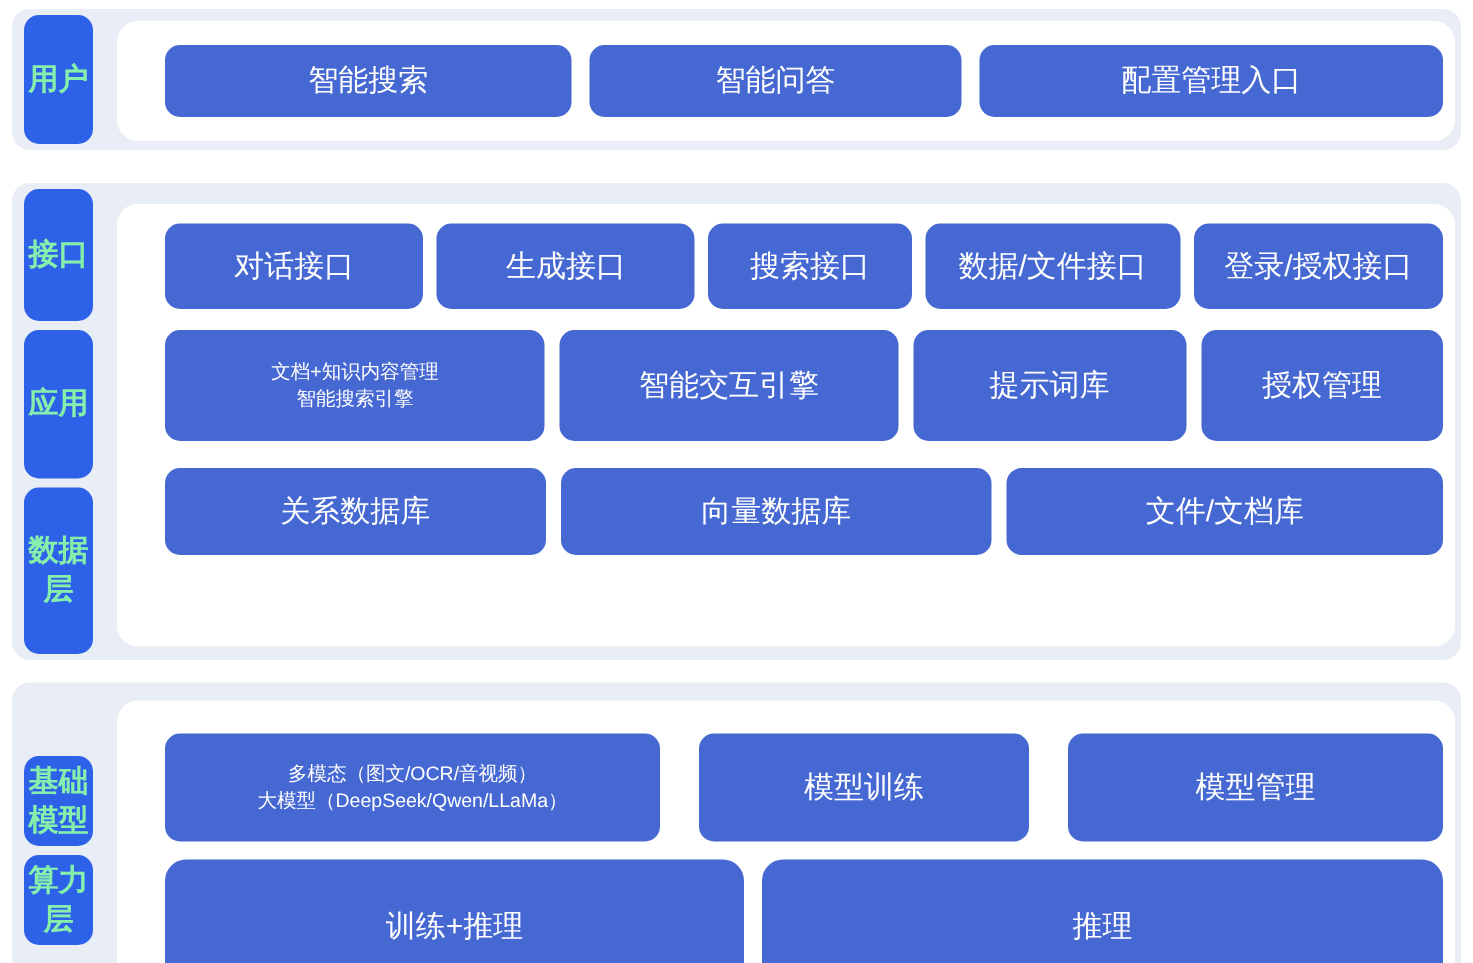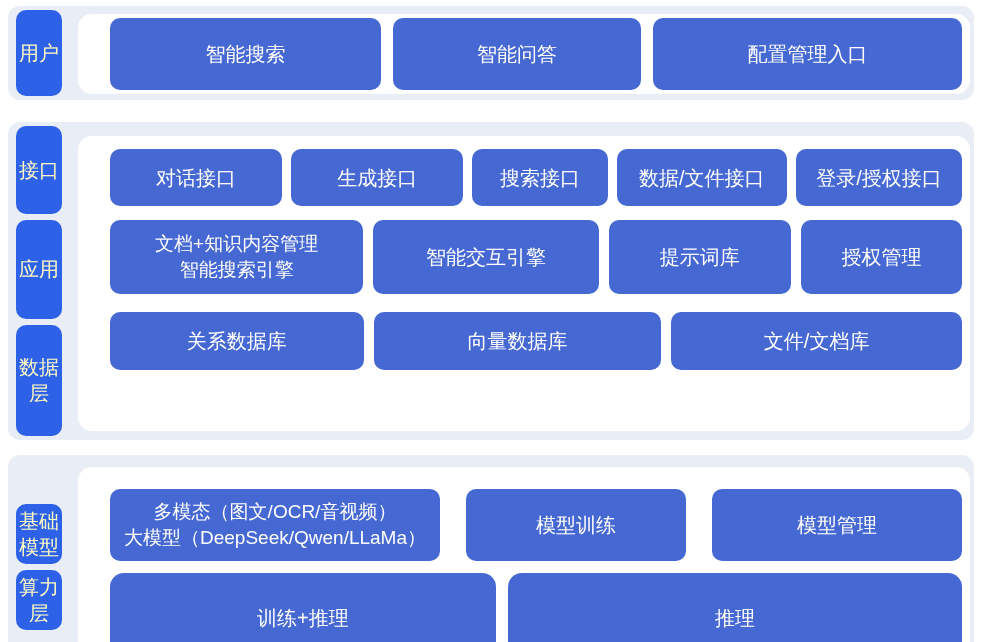--- a/index.html
+++ b/index.html
@@ -22,22 +22,22 @@
     flex:0 0 70px;
     display:flex;flex-direction:column;
     padding:4px 0 4px 8px;
     gap:6px;
     box-sizing:border-box;
   }
   .pill{
     width:46px;
     background:#2d62e8;
     border-radius:10px;
-    color:#fef9c3;
-    font-size:20px;font-weight:400;line-height:1.3;
+    color:#86efac;
+    font-size:20px;font-weight:700;line-height:1.3;
     display:flex;align-items:center;justify-content:center;
     text-align:center;
     word-break:break-all;
     padding:4px 0;
     box-sizing:border-box;
   }
   .panel{
     flex:1;
     background:#ffffff;
     border-radius:14px;
@@ -54,33 +54,33 @@
     border-radius:10px;
     color:#ffffff;
     font-size:20px;font-weight:500;
     display:flex;flex-direction:column;
     align-items:center;justify-content:center;
     text-align:center;
     flex-basis:0;
     line-height:1.3;
   }
   .node.big{border-radius:14px;}
-  .node.twoline{font-size:19px;line-height:1.35;}
+  .node.twoline{font-size:13px;line-height:1.35;}
 </style>
 </head>
 <body>
 
 <div>
 
   <section class="band band-user">
     <div class="labels">
       <div class="pill" style="flex:1">用户</div>
     </div>
     <div class="panel panel-user">
-      <div class="row" style="height:72px;gap:12px">
+      <div class="row" style="height:48px;gap:12px">
         <div class="node" style="flex:272">智能搜索</div>
         <div class="node" style="flex:249">智能问答</div>
         <div class="node" style="flex:310">配置管理入口</div>
       </div>
     </div>
   </section>
 
   <section class="band band-mid">
     <div class="labels">
       <div class="pill" style="flex:70">接口</div>

